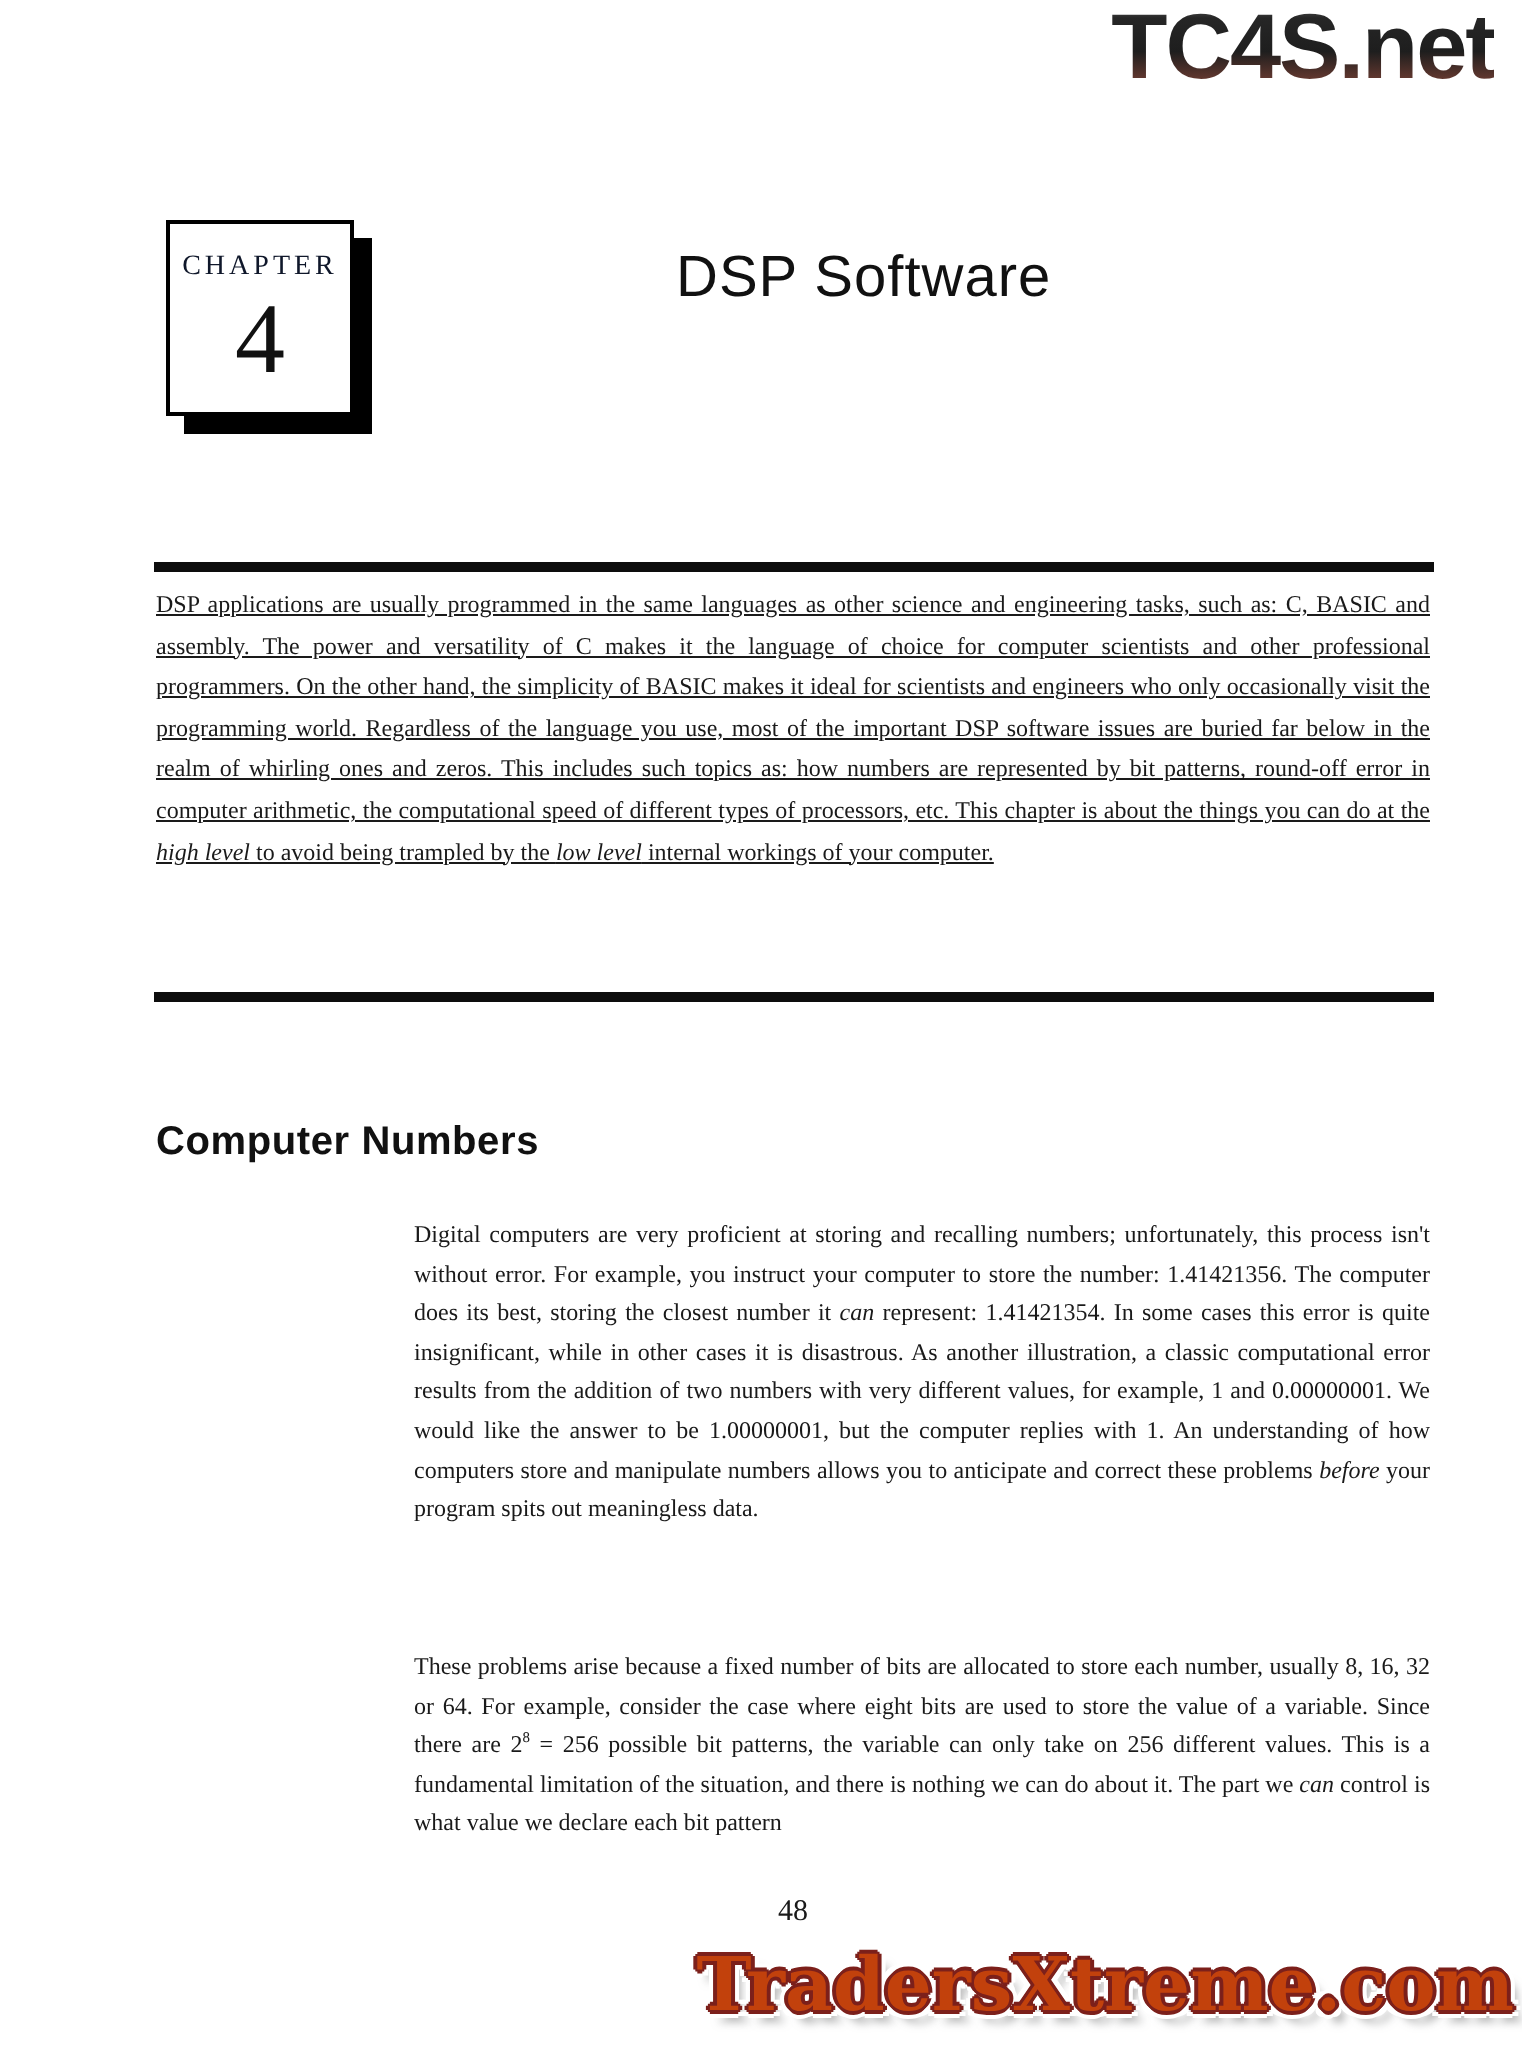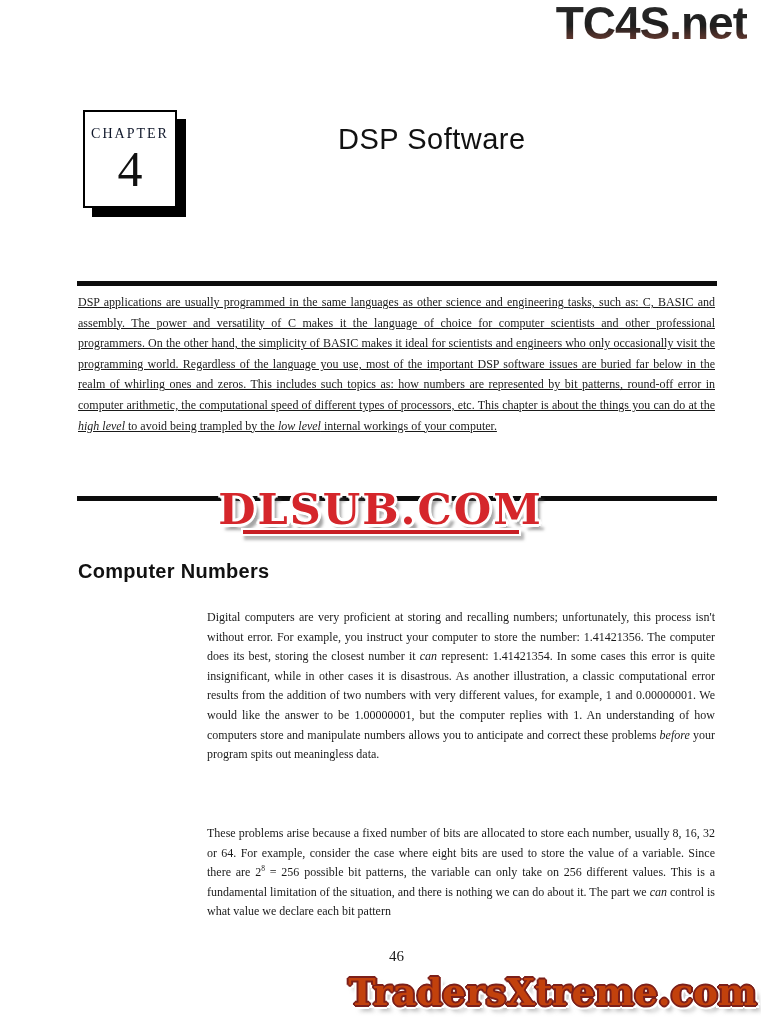--- a/index.html
+++ b/index.html
@@ -96,28 +96,24 @@
   </div>
 
   <h1 class="title">DSP Software</h1>
 
   <div class="rule rule-1"></div>
 
   <p class="intro"><span>DSP applications are usually programmed in the same languages as other science and engineering tasks, such as: C, BASIC and assembly.  The power and versatility of C makes it the language of choice for computer scientists and other professional programmers.  On the other hand, the simplicity of BASIC makes it ideal for scientists and engineers who only occasionally visit the programming world.   Regardless of the language you use, most of the important DSP software issues are buried far below in the realm of whirling ones and zeros.  This includes such topics as: how numbers are represented by bit patterns, round-off error in computer arithmetic, the computational speed of different types of processors, etc.  This chapter is about the things you can do at the </span><span class="italic">high level</span><span> to avoid being trampled by the </span><span class="italic">low level</span><span> internal workings of your computer.</span></p>
 
   <div class="rule rule-2"></div>
 
-  <div class="dlsub">
-    <span class="dlsub-text">DLSUB.COM</span>
-    <div class="dlsub-bar"></div>
-  </div>
 
   <h2 class="section-heading">Computer Numbers</h2>
 
   <p class="body-para para-1"><span>Digital computers are very proficient at storing and recalling numbers; unfortunately, this process isn't without error.  For example, you instruct your computer to store the number: 1.41421356.  The computer does its best, storing the closest number it </span><span class="italic">can</span><span> represent: 1.41421354.  In some cases this error is quite insignificant, while in other cases it is disastrous.  As another illustration, a classic computational error results from the addition of two numbers with very different values, for example, 1 and  0.00000001.  We would like the answer to be 1.00000001, but the computer replies with 1.  An understanding of how computers store and manipulate numbers allows you to anticipate and correct these problems </span><span class="italic">before</span><span> your program spits out meaningless data.</span></p>
 
   <p class="body-para para-2"><span>These problems arise because a fixed number of bits are allocated to store each number, usually 8, 16, 32 or 64.   For example, consider the case where eight bits are used to store the value of a variable.  Since there are 2</span><sup>8</sup><span> = 256 possible bit patterns, the variable can only take on 256 different values.  This is a fundamental limitation of the situation, and there is nothing we can do about it.  The part we </span><span class="italic">can</span><span> control is what value we declare each bit pattern</span></p>
 
-  <div class="page-number">46</div>
+  <div class="page-number">48</div>
 
   <div class="traders">TradersXtreme.com</div>
 
 </div>
 
 </body></html>

